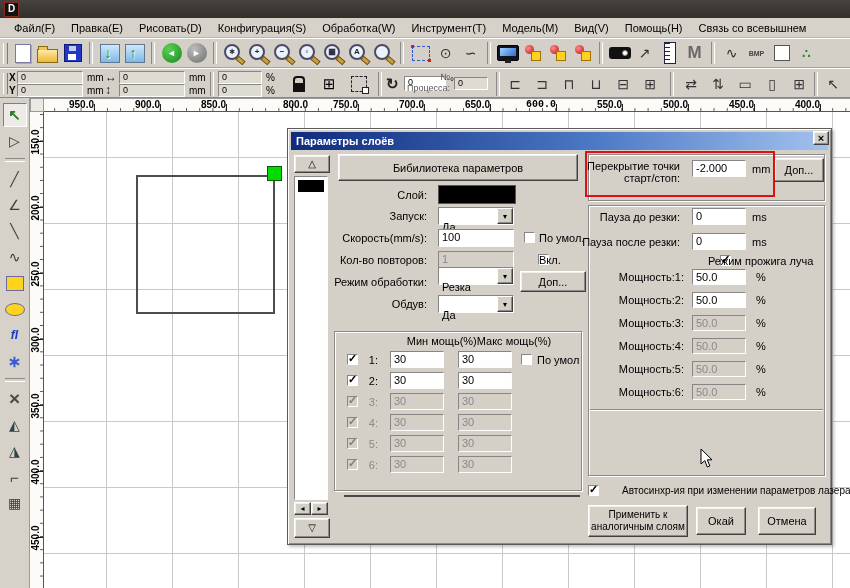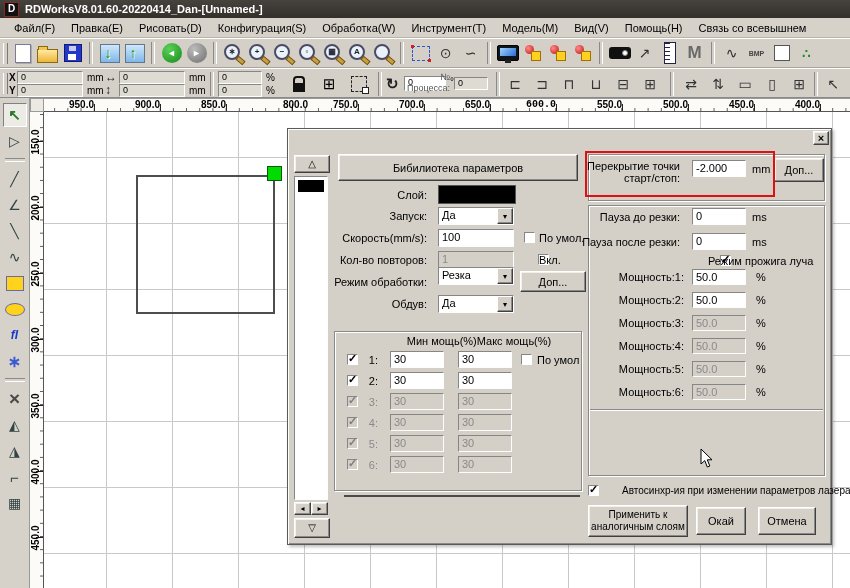--- a/index.html
+++ b/index.html
@@ -111,21 +111,21 @@
   .dlg-close{position:absolute;right:2px;top:2px;width:16px;height:14px;color:#000;font-weight:bold;font-size:11px;line-height:12px;text-align:center;}
   .btn3{background:#d4d0c8;border:1px solid;border-color:#fff #404040 #404040 #fff;box-shadow:inset -1px -1px 0 #8a8a8a,inset 1px 1px 0 #f2f0ea;box-sizing:border-box;}
   .fin{background:#fff;border:1px solid;border-color:#868686 #fdfdfd #fdfdfd #868686;font-size:11px;padding:1px 3px;box-sizing:border-box;}
   .fin.dis{background:#d4d0c8;color:#8a8a8a;}
   .grp{border:1px solid #8a8a8a;box-shadow:1px 1px 0 #fff,inset 1px 1px 0 #fff;box-sizing:border-box;}
   .cb{width:11px;height:11px;background:#fff;border:1px solid;border-color:#868686 #fff #fff #868686;display:inline-block;position:relative;box-sizing:border-box;flex:0 0 auto;}
   .cb.on::after,.cb.dison::after{content:"✓";position:absolute;left:0px;top:-3px;font-size:11px;font-weight:bold;color:#000;}
   .cb.dison{background:#d4d0c8;}
   .cb.dison::after{color:#808080;}
   .combo{position:absolute;height:18px;background:#fff;border:1px solid;border-color:#868686 #fdfdfd #fdfdfd #868686;box-sizing:border-box;display:flex;}
-  .combo-text{flex:1;padding:1px 3px;font-size:11px;}
+  .combo-text{flex:1;padding:13px 3px;font-size:11px;}
   .combo-btn{width:16px;background:#d4d0c8;border:1px solid;border-color:#fff #404040 #404040 #fff;box-shadow:inset -1px -1px 0 #8a8a8a;
              display:flex;align-items:center;justify-content:center;font-size:8px;box-sizing:border-box;}
   .clabel{position:absolute;right:404px;white-space:nowrap;}
   .rlab{position:absolute;right:151px;white-space:nowrap;}
   .up-btn{position:absolute;left:6px;top:26px;width:36px;height:18px;text-align:center;line-height:15px;font-size:10px;}
   .down-btn{position:absolute;left:6px;top:389px;width:36px;height:20px;text-align:center;line-height:17px;font-size:10px;}
   .lr-btn{position:absolute;top:373px;width:17px;height:13px;text-align:center;line-height:11px;font-size:8px;}
   .layer-list{position:absolute;left:6px;top:47px;width:34px;height:324px;background:#fff;border:1px solid;border-color:#868686 #fdfdfd #fdfdfd #868686;box-sizing:border-box;}
   .layer-swatch{position:absolute;left:3px;top:3px;width:26px;height:12px;background:#000;}
   .lib-btn{position:absolute;left:50px;top:25px;width:240px;height:27px;display:flex;align-items:center;justify-content:center;}
@@ -155,21 +155,20 @@
   #cancel-btn{left:470px;top:378px;width:58px;height:28px;}
   #autosync-row{position:absolute;left:300px;top:356px;display:flex;align-items:center;}
   #autosync-row span.lbl{margin-left:23px;font-size:10px;white-space:nowrap;}
   #cursor{position:absolute;left:700px;top:448px;z-index:60;}
 </style>
 </head>
 <body>
 
 <div id="titlebar" class="abs">
   <div id="app-icon">D</div>
-  <div id="win-title">RDWorksV8.01.60-20220414_Dan-[Unnamed-]</div>
 </div>
 
 <div id="menubar" class="abs">
     <div class="menu-item">Файл(F)</div>
     <div class="menu-item">Правка(E)</div>
     <div class="menu-item">Рисовать(D)</div>
     <div class="menu-item">Конфигурация(S)</div>
     <div class="menu-item">Обработка(W)</div>
     <div class="menu-item">Инструмент(T)</div>
     <div class="menu-item">Модель(M)</div>
@@ -449,20 +448,23 @@
     <span class="vrl" style="top: 287px;">350.0</span>
     <span class="vrl" style="top: 353px;">400.0</span>
     <span class="vrl" style="top: 419px;">450.0</span>
   </div>
 <div id="canvas" class="abs">
   <div id="shape-rect" style="border-color: rgb(77, 77, 77);"></div>
   <div id="shape-handle" style="background: rgb(0, 220, 0);"></div>
 </div>
 
 <div id="dialog" class="abs">
+  <div class="dlg-title">
+    <span>Параметры слоёв</span>
+  </div>
   <div class="dlg-close btn3">×</div>
 
   
   <div class="up-btn btn3">△</div>
   <div class="layer-list">
     <div class="layer-swatch" id="layer-swatch" style="background: rgb(0, 0, 0);"></div>
   </div>
   <div class="lr-btn btn3" style="left:6px;">◂</div>
   <div class="lr-btn btn3" style="left:23px;">▸</div>
   <div class="down-btn btn3">▽</div>

